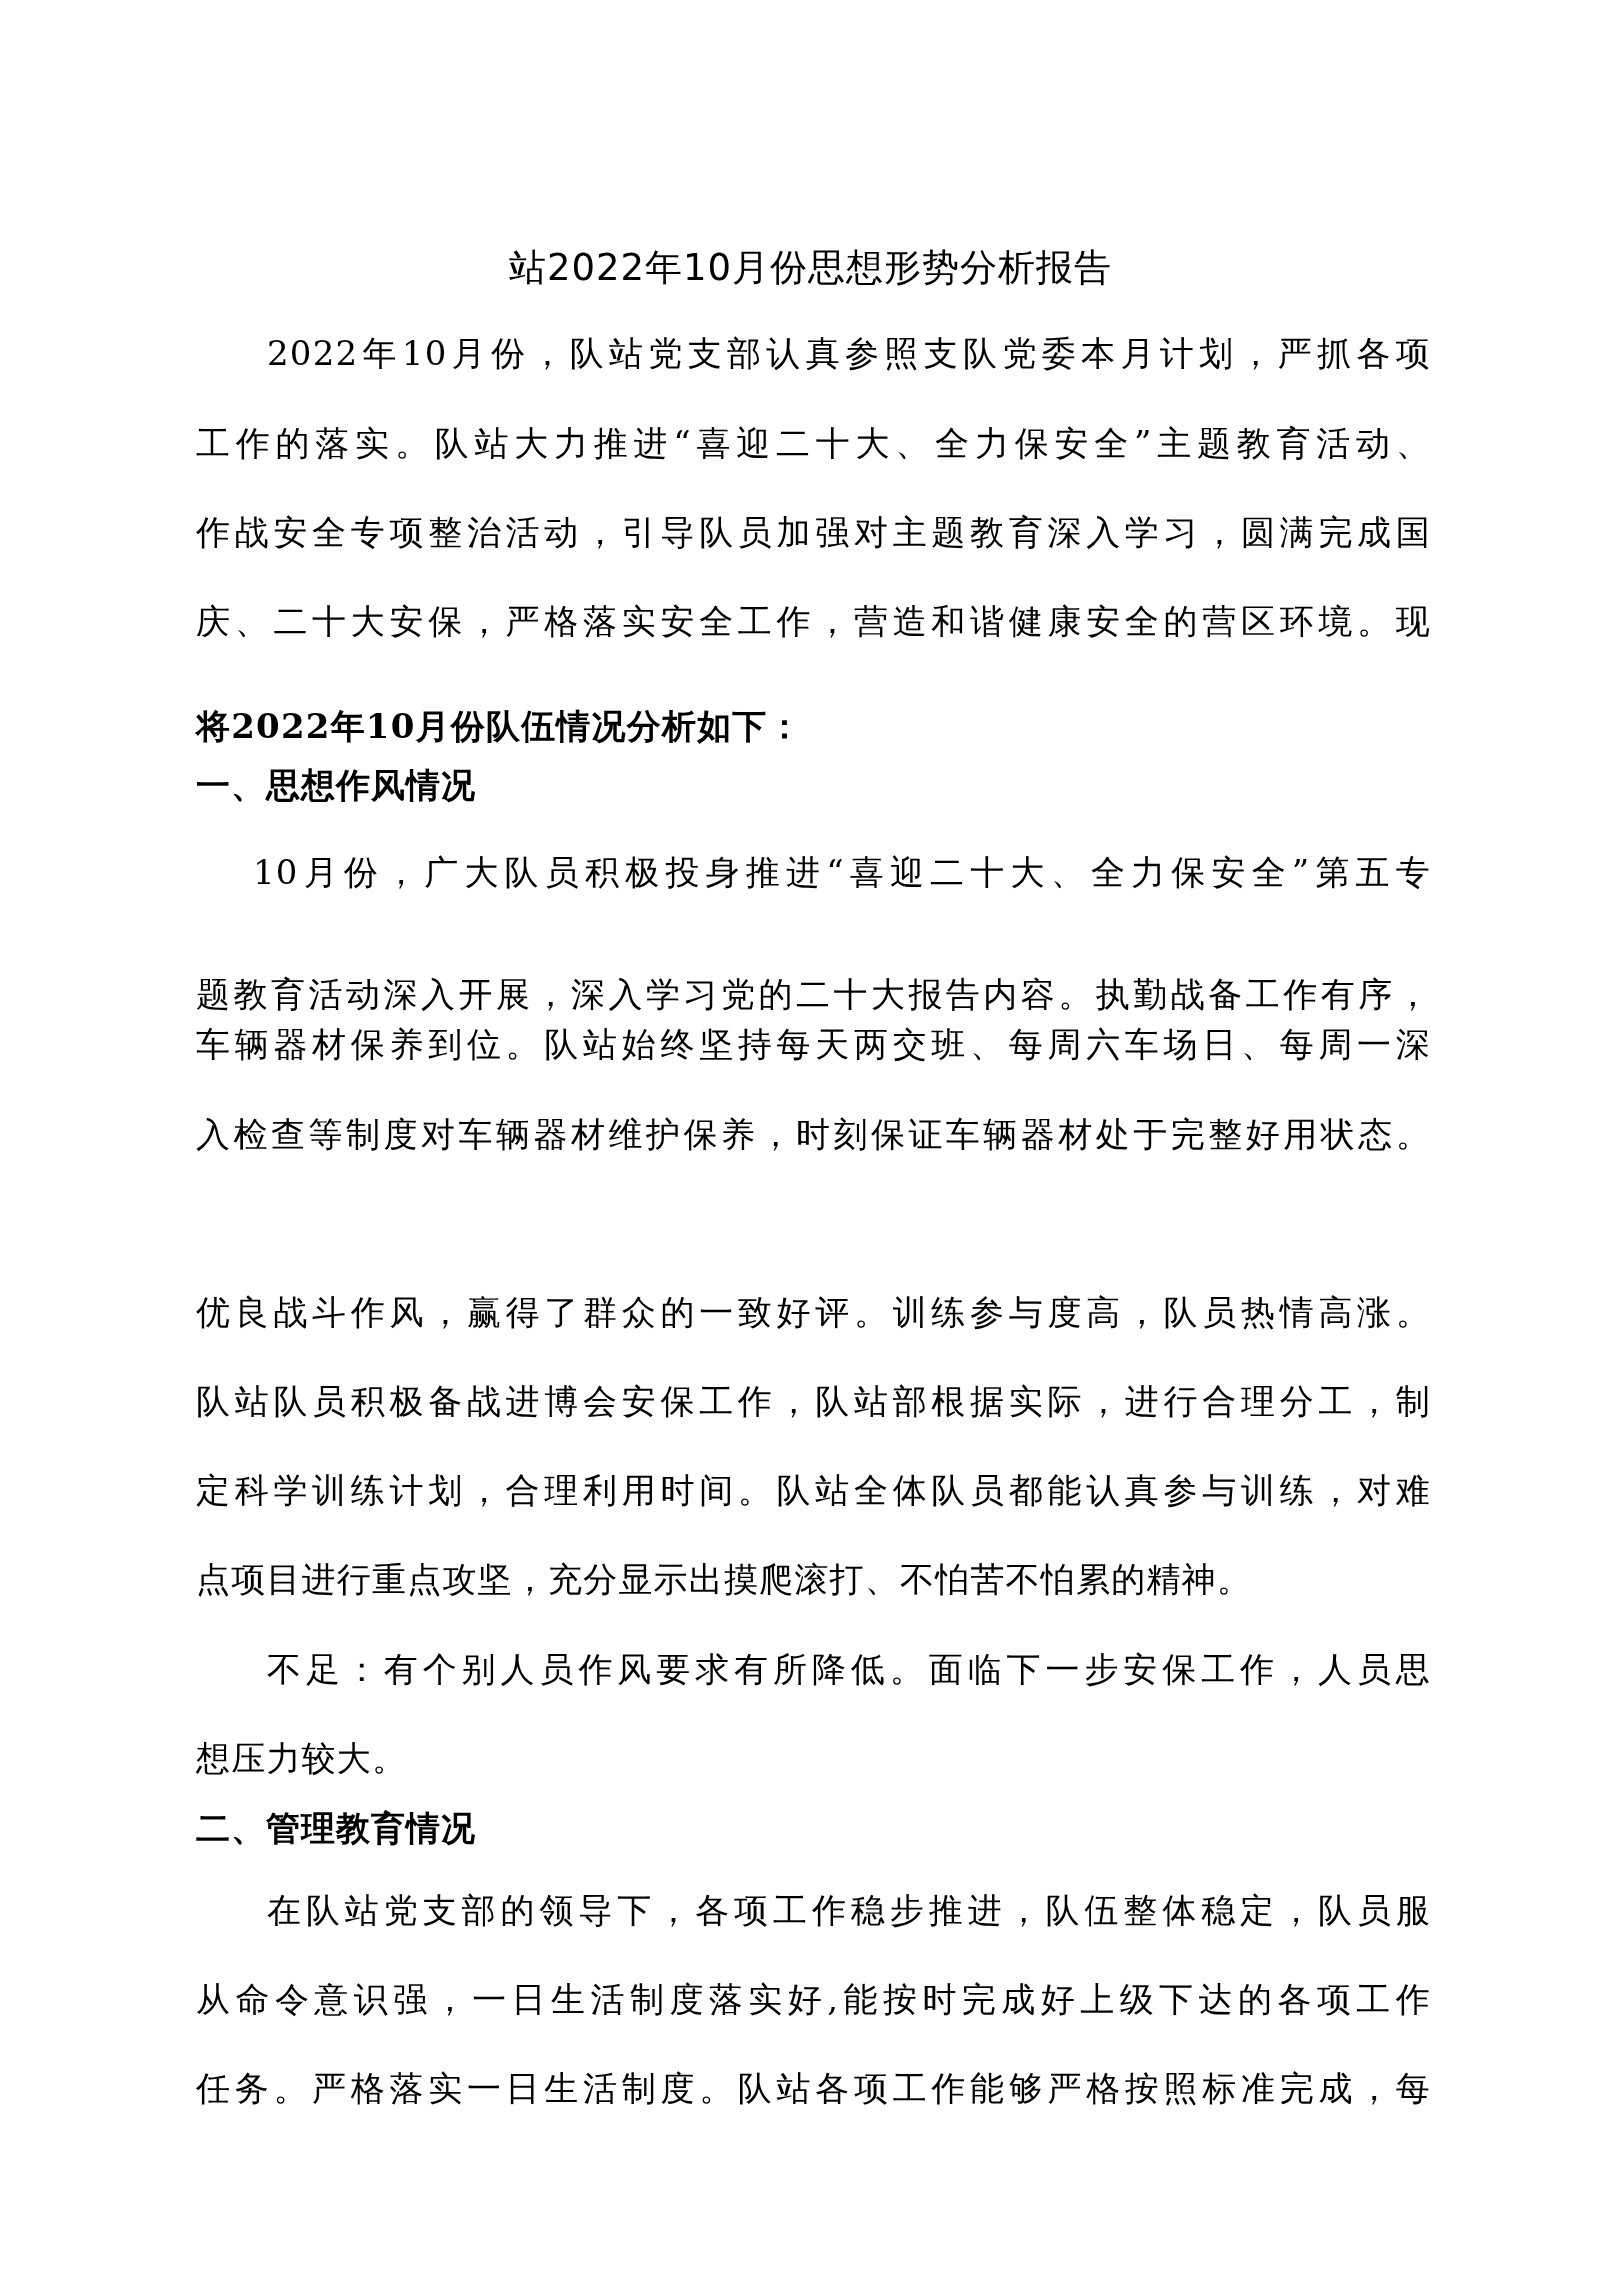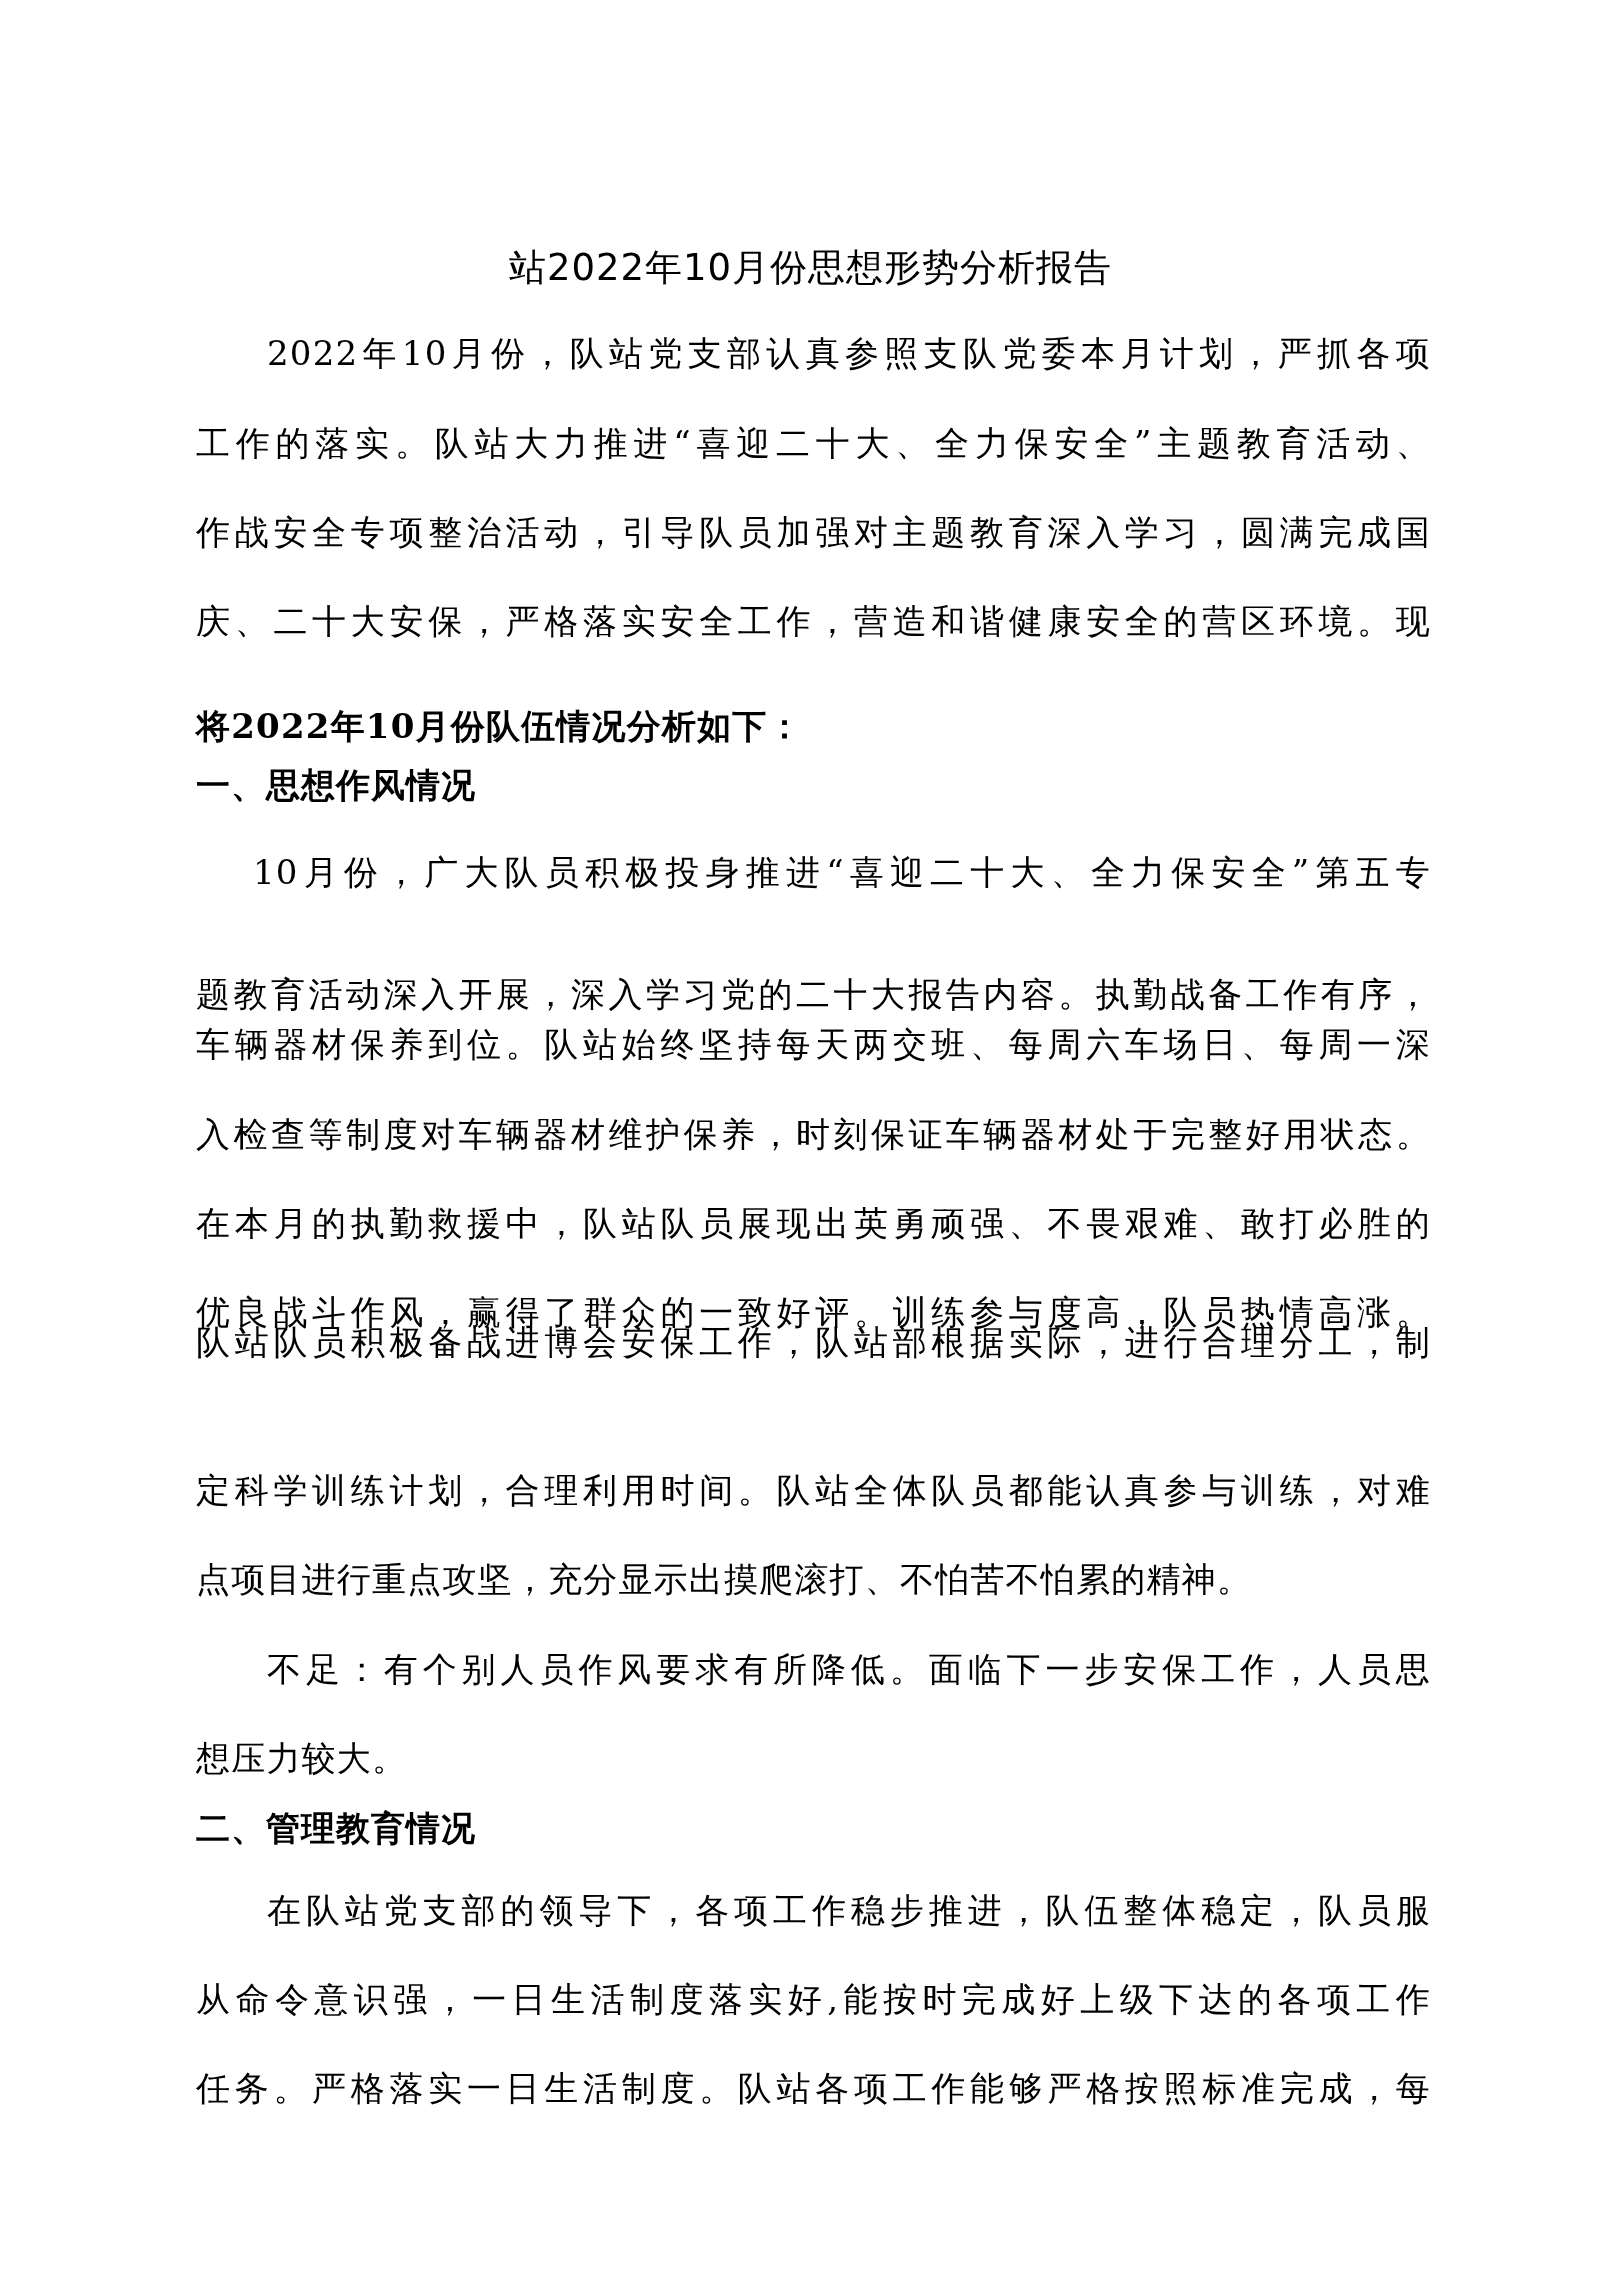--- a/index.html
+++ b/index.html
@@ -43,23 +43,22 @@
   <div class="line" style="top:508px;">作战安全专项整治活动，引导队员加强对主题教育深入学习，圆满完成国</div>
   <div class="line" style="top:597px;">庆、二十大安保，严格落实安全工作，营造和谐健康安全的营区环境。现</div>
   <div class="line last" style="top:702px;font-weight:bold;">将2022年10月份队伍情况分析如下：</div>
 
   <div class="heading" style="top:761px;">一、思想作风情况</div>
 
   <div class="line indent2" style="top:842px;">10月份，广大队员积极投身推进“喜迎二十大、全力保安全”第五专</div>
   <div class="line" style="top:931px;margin-top:39px;">题教育活动深入开展，深入学习党的二十大报告内容。执勤战备工作有序，</div>
   <div class="line" style="top:1020px;">车辆器材保养到位。队站始终坚持每天两交班、每周六车场日、每周一深</div>
   <div class="line" style="top:1110px;">入检查等制度对车辆器材维护保养，时刻保证车辆器材处于完整好用状态。</div>
-  <div class="line" style="top:1199px;">在本月的执勤救援中，队站队员展现出英勇顽强、不畏艰难、敢打必胜的</div>
   <div class="line" style="top:1288px;">优良战斗作风，赢得了群众的一致好评。训练参与度高，队员热情高涨。</div>
-  <div class="line" style="top:1318px;">队站队员积极备战进博会安保工作，队站部根据实际，进行合理分工，制</div>
+  <div class="line" style="top:1377px;">队站队员积极备战进博会安保工作，队站部根据实际，进行合理分工，制</div>
   <div class="line last" style="top:1555px;">点项目进行重点攻坚，充分显示出摸爬滚打、不怕苦不怕累的精神。</div>
   <div class="line" style="top:1466px;">定科学训练计划，合理利用时间。队站全体队员都能认真参与训练，对难</div>
 
   <div class="line indent1" style="top:1645px;">不足：有个别人员作风要求有所降低。面临下一步安保工作，人员思</div>
   <div class="line last" style="top:1734px;">想压力较大。</div>
 
   <div class="heading" style="top:1804px;">二、管理教育情况</div>
 
   <div class="line indent1" style="top:1886px;">在队站党支部的领导下，各项工作稳步推进，队伍整体稳定，队员服</div>
   <div class="line" style="top:1975px;">从命令意识强，一日生活制度落实好,能按时完成好上级下达的各项工作</div>

